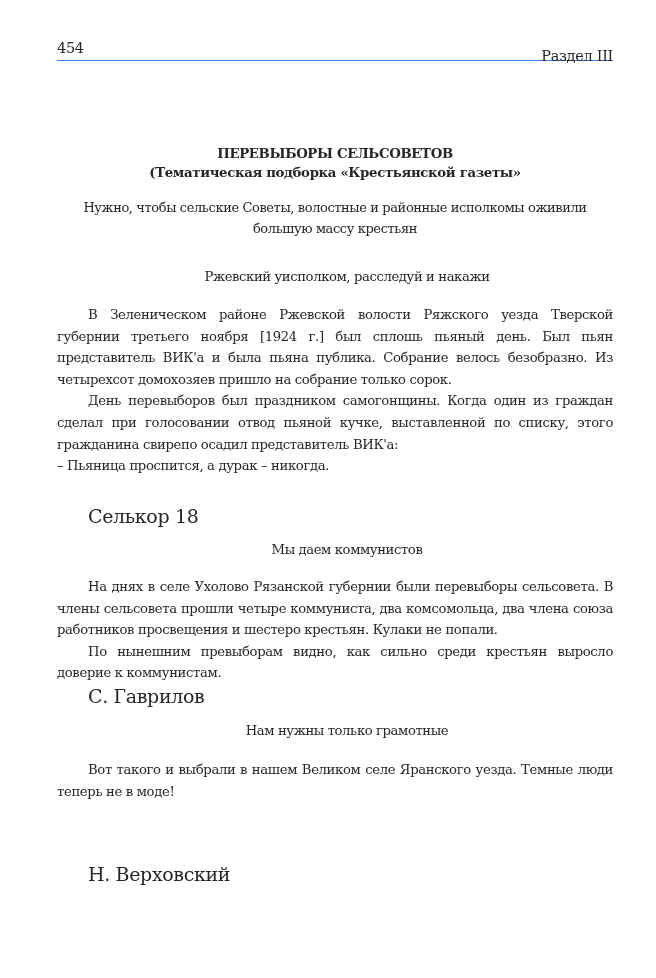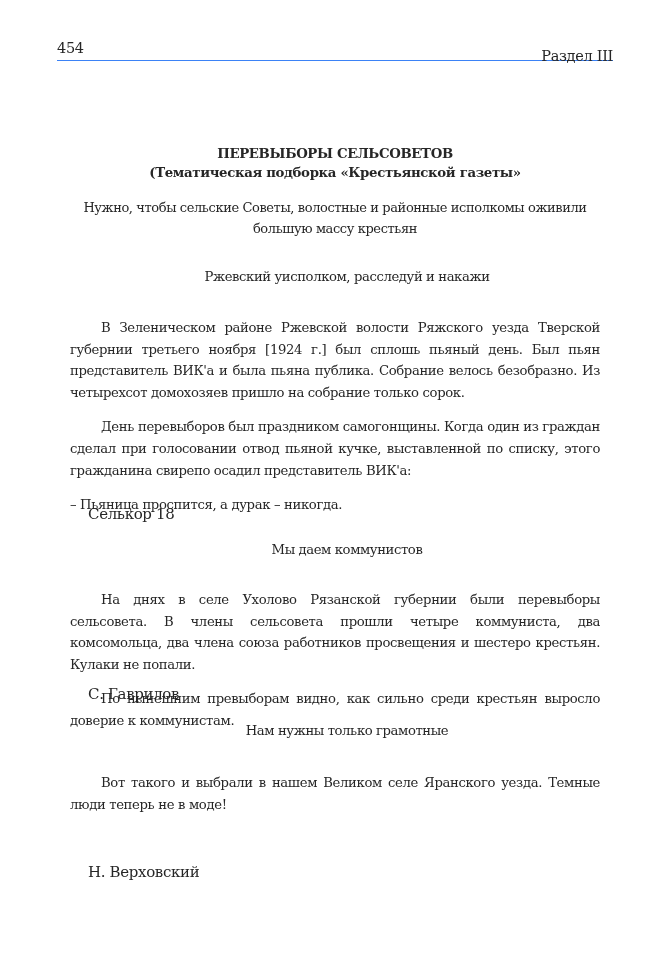--- a/index.html
+++ b/index.html
@@ -16,23 +16,23 @@
   .running-head .pg { position: absolute; left: 0; top: 2px; }
   .running-head .sec { position: absolute; right: 0; top: 10px; }
   .title-block { position: absolute; top: 124px; left: 0; width: 556px; text-align: center;
     font-weight: bold; font-size: 13.3px; line-height: 19px; letter-spacing: -0.35px; margin-top: 20px; }
   .epigraph { position: absolute; top: 197px; left: 0; width: 556px; text-align: center;
     font-size: 13px; line-height: 21px; letter-spacing: -0.4px; }
   .subhead { position: absolute; left: 12px; width: 556px; text-align: center;
     font-size: 13.2px; letter-spacing: -0.4px; line-height: 20px; }
   .body { position: absolute; left: 0; width: 556px; font-size: 13.2px; line-height: 21.6px;
     letter-spacing: -0.35px; text-align: justify; }
-  .body p { margin: 13px; text-indent: 31px; }
+  .body p { margin: 0; text-indent: 31px; }
   .body p.last { text-align-last: left; }
-  .sig { position: absolute; left: 31px; font-size: 15px; letter-spacing: -0.35px; }
+  .sig { position: absolute; left: 31px; font-size: 19px; letter-spacing: -0.35px; }
 </style>
 </head>
 <body>
 
 <div class="page">
 
   <div class="running-head">
     <span class="pg">454</span>
     <span class="sec">Раздел III</span>
   </div>

